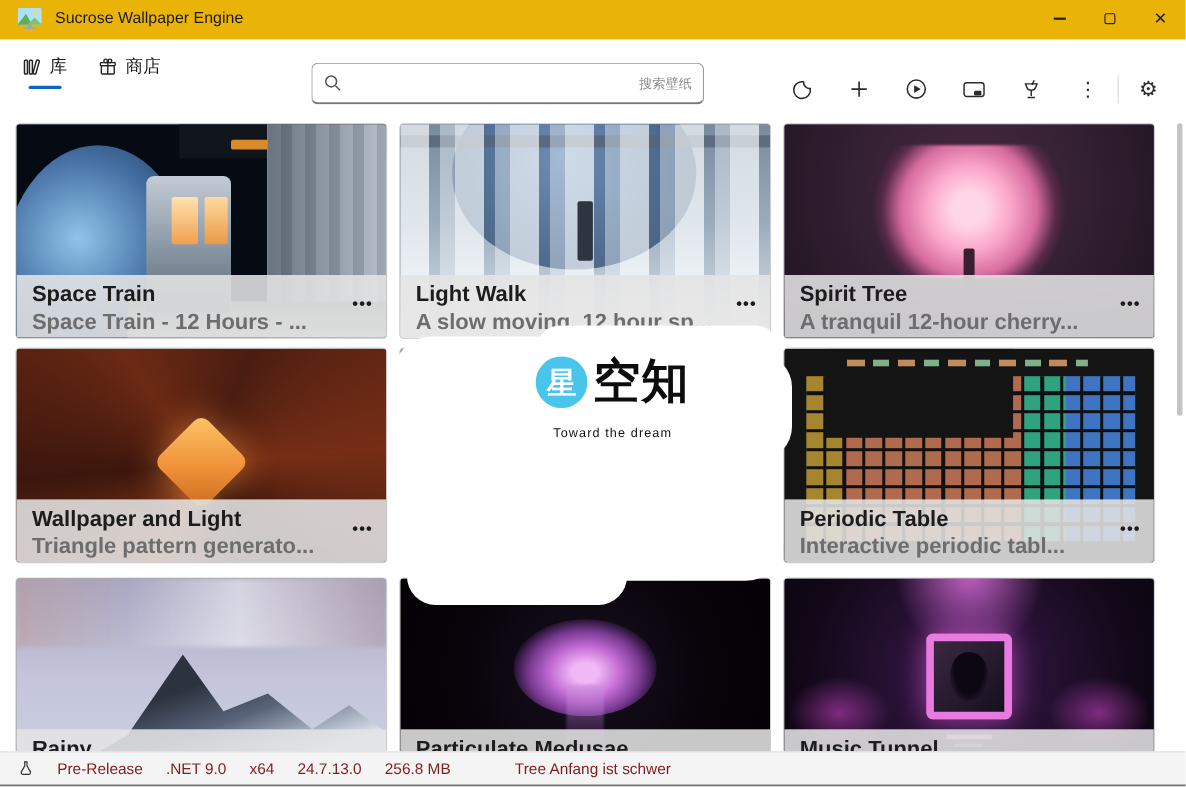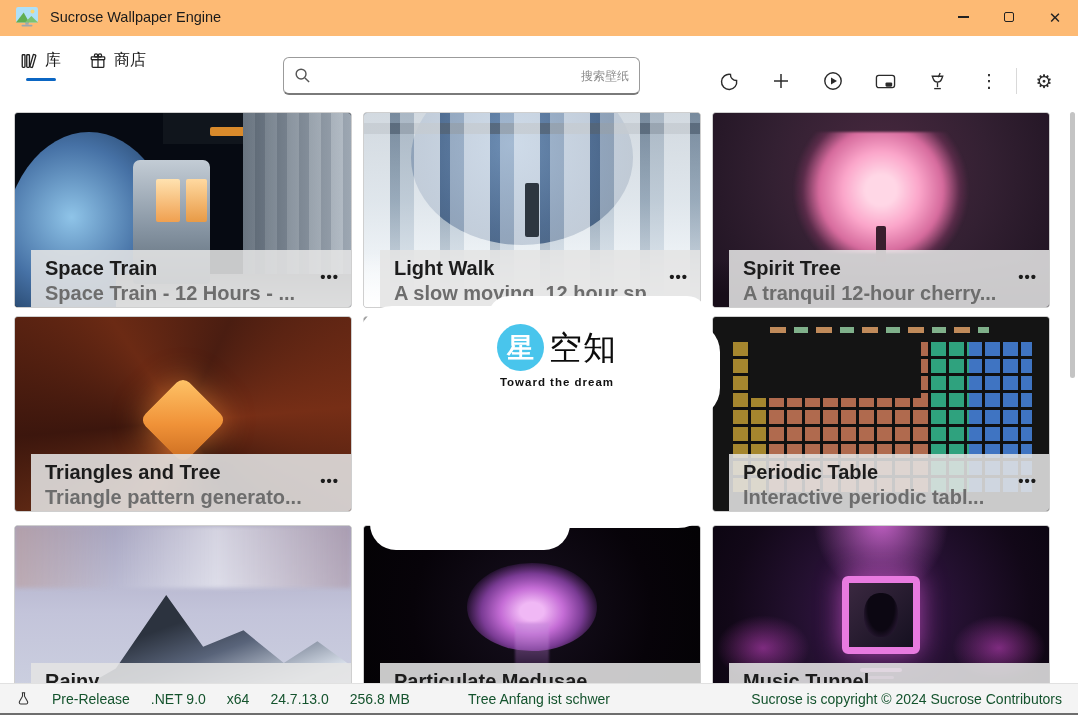--- a/index.html
+++ b/index.html
@@ -1,20 +1,20 @@
 <!DOCTYPE html>
 <html><head>
 <meta charset="utf-8">
 <style>
   * { margin:0; padding:0; box-sizing:border-box; }
   html,body { width:1078px; height:715px; }
   body { font-family:"Liberation Sans","DejaVu Sans",sans-serif; background:#fff; position:relative; overflow:hidden; color:#1b1b1b; }
 
   
-  .titlebar { height:36px; position:relative; background:#fdba74; }
+  .titlebar { height:36px; position:relative; background:#eab308; }
   .app-id { position:absolute; left:16px; top:7px; display:flex; align-items:center; gap:12px; }
   .app-title { font-size:14.5px; color:#1b1b1b; }
   .win-controls { position:absolute; right:0; top:0; display:flex; }
   .win-btn { width:46px; height:34px; display:flex; align-items:center; justify-content:center; color:#222; }
   .min-shape { width:11px; height:1.4px; background:#222; }
   .max-shape { width:10px; height:10px; border:1.3px solid #222; border-radius:2px; }
   .close-glyph { font-size:15px; line-height:1; }
 
   
   .navbar { height:64px; position:relative; background:#fff; }
@@ -31,21 +31,21 @@
   .glyph-dots { font-size:18px; color:#2b2b2b; }
   .glyph-gear { font-size:19px; color:#2b2b2b; }
 
   
   .content { position:relative; height:583px; overflow:hidden; background:#fff; }
   .card-row { position:absolute; left:14px; display:flex; gap:11px; }
   .row1 { top:12px; } .row2 { top:216px; } .row3 { top:425px; }
   .card { width:338px; height:196px; border:1px solid #cfcfcf; border-radius:4px; overflow:hidden; position:relative; background:#888; }
   .thumb { position:absolute; inset:0; }
   .thumb > div { position:absolute; }
-  .band { position:absolute; left:16px; right:0; bottom:0; height:57px; background:rgba(228,228,228,0.88); padding:6px 14px 0 14px; }
+  .band { position:absolute; left:0; right:0; bottom:0; height:57px; background:rgba(228,228,228,0.88); padding:6px 14px 0 14px; }
   .band .card-title { font-size:20px; font-weight:bold; color:#1c1c1c; line-height:1.2; white-space:nowrap; overflow:hidden; }
   .band .card-sub { font-size:20px; font-weight:bold; color:#6d6d6d; line-height:1.35; white-space:nowrap; overflow:hidden; }
   .more-btn { position:absolute; right:12px; top:18px; font-size:15px; letter-spacing:1px; font-weight:bold; color:#1c1c1c; }
 
   
   .t1 { background:#060a12; }
   .t1 .earth { left:-4%; top:10%; width:52%; height:125%; border-radius:50%;
     background:radial-gradient(circle at 40% 35%, #8fc4e8 0%, #4671a5 38%, #16304f 72%, #0a1728 100%); }
   .t1 .ceiling { left:44%; right:0; top:0; height:16%; background:#10151c; }
   .t1 .sign { left:58%; top:7%; width:14%; height:5%; background:#d98a2b; border-radius:2px; }
@@ -117,27 +117,27 @@
   .t9 .cap2 { left:50%; top:77.5%; width:26px; height:3px; transform:translateX(-50%); background:rgba(240,150,240,.45); border-radius:2px; }
 
   
   .watermark { position:absolute; left:358px; top:206px; width:354px; height:222px; background:#fff; border-radius:34px; z-index:5; }
   .wm-bump1 { position:absolute; left:12px; bottom:-22px; width:200px; height:52px; background:#fff; border-radius:26px; }
   .wm-bump2 { position:absolute; right:-8px; top:16px; width:62px; height:96px; background:#fff; border-radius:30px; }
   .wm-bump3 { position:absolute; left:130px; top:-10px; width:220px; height:42px; background:#fff; border-radius:21px; }
   .wm-logo { position:absolute; left:123px; top:18px; width:152px; text-align:center; }
   .wm-row { display:flex; align-items:center; justify-content:center; gap:5px; }
   .wm-circle { width:47px; height:47px; border-radius:50%; background:#49c5ec; color:#fff; font-size:27px; font-weight:bold; display:flex; align-items:center; justify-content:center; }
-  .wm-text { font-size:33px; font-weight:400; color:#0c0c0c; letter-spacing:1px; line-height:1; }
-  .wm-tagline { margin-top:5px; font-size:11.5px; font-weight:bold; color:#111; letter-spacing:1px; }
+  .wm-text { font-size:43px; font-weight:700; color:#0c0c0c; letter-spacing:1px; line-height:1; }
+  .wm-tagline { margin-top:17px; font-size:11.5px; font-weight:normal; color:#111; letter-spacing:1px; }
 
   .scroll-thumb { position:absolute; right:3px; top:12px; width:5px; height:266px; background:#c4c4c4; border-radius:3px; z-index:6; }
 
   
-  .statusbar { height:30px; background:#f4f4f4; border-top:1px solid #e1e1e1; position:relative; display:flex; align-items:center; font-size:14px; color:#14532d; z-index:7; }
+  .statusbar { height:30px; background:#f4f4f4; border-top:1px solid #e1e1e1; position:relative; display:flex; align-items:center; font-size:14px; color:#7f1d1d; z-index:7; }
   .sb-left { display:flex; align-items:center; gap:21px; margin-left:16px; }
   .sb-center { position:absolute; left:50%; transform:translateX(-50%); white-space:nowrap; }
   .sb-right { position:absolute; right:16px; white-space:nowrap; }
   .bottom-strip { height:2px; background:#6e6e6e; }
 
   svg { display:block; }
 </style>
 </head>
 <body>
 
@@ -305,21 +305,21 @@
       </div>
     </div>
   </div>
 
   <div class="card-row row2">
     <div class="card">
       <div class="thumb t4">
         <div class="gem"></div>
       </div>
       <div class="band">
-        <div class="card-title">Triangles and Tree</div>
+        <div class="card-title">Wallpaper and Light</div>
         <div class="card-sub">Triangle pattern generato...</div>
         <span class="more-btn">•••</span>
       </div>
     </div>
     <div class="card">
       <div class="thumb t5"></div>
     </div>
     <div class="card">
       <div class="thumb t6">
         <div class="ptable"></div>
@@ -394,15 +394,14 @@
         <path d="M7 2h4M7.8 2v4.2l-3.6 6.4A2 2 0 0 0 6 15.6h6a2 2 0 0 0 1.8-3L10.2 6.2V2"></path>
       </svg>
     </span>
     <span>Pre-Release</span>
     <span>.NET 9.0</span>
     <span>x64</span>
     <span>24.7.13.0</span>
     <span>256.8 MB</span>
   </div>
   <div class="sb-center">Tree Anfang ist schwer</div>
-  <div class="sb-right">Sucrose is copyright © 2024 Sucrose Contributors</div>
 </div>
 <div class="bottom-strip"></div>
 
 </body></html>

